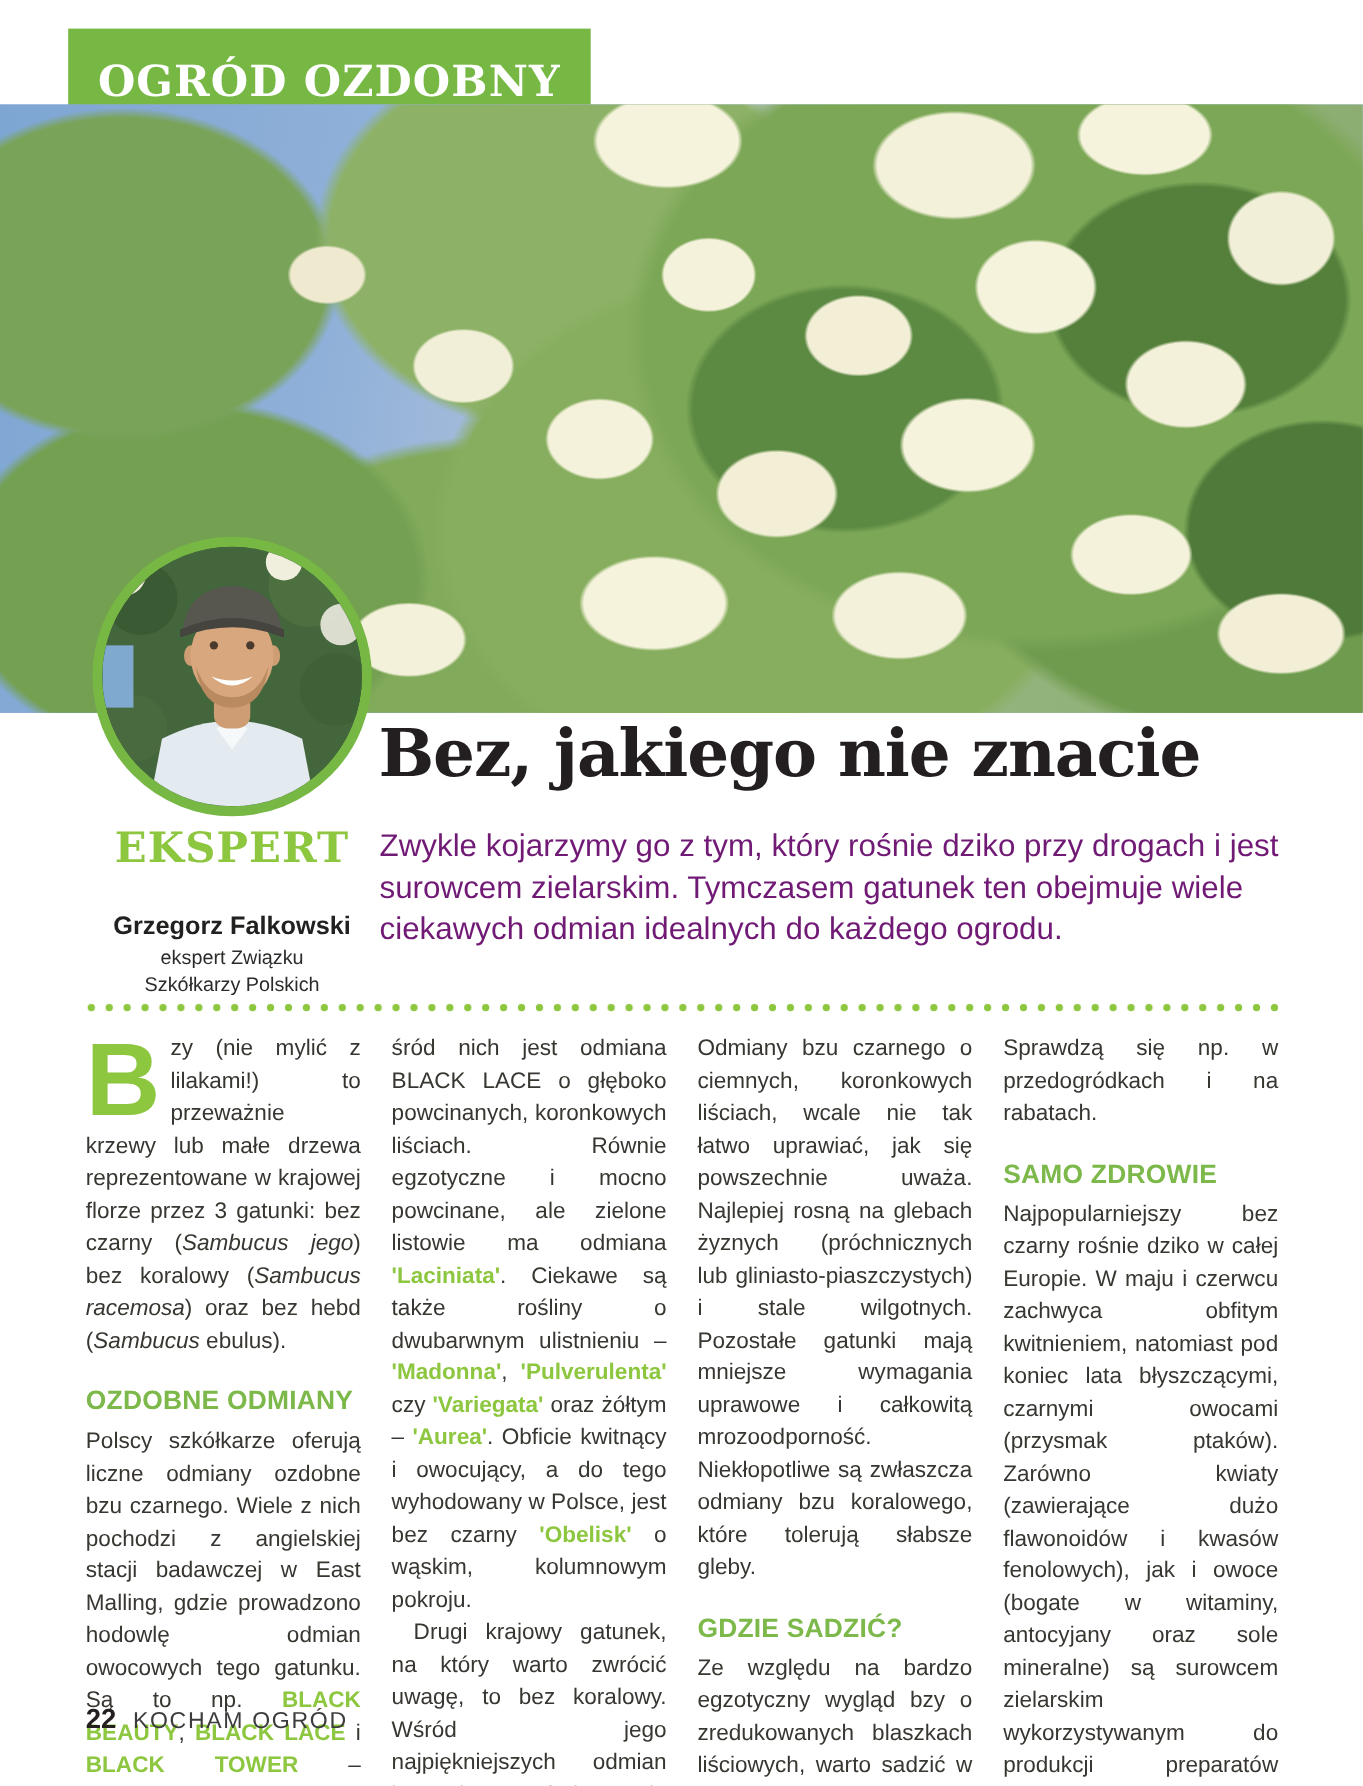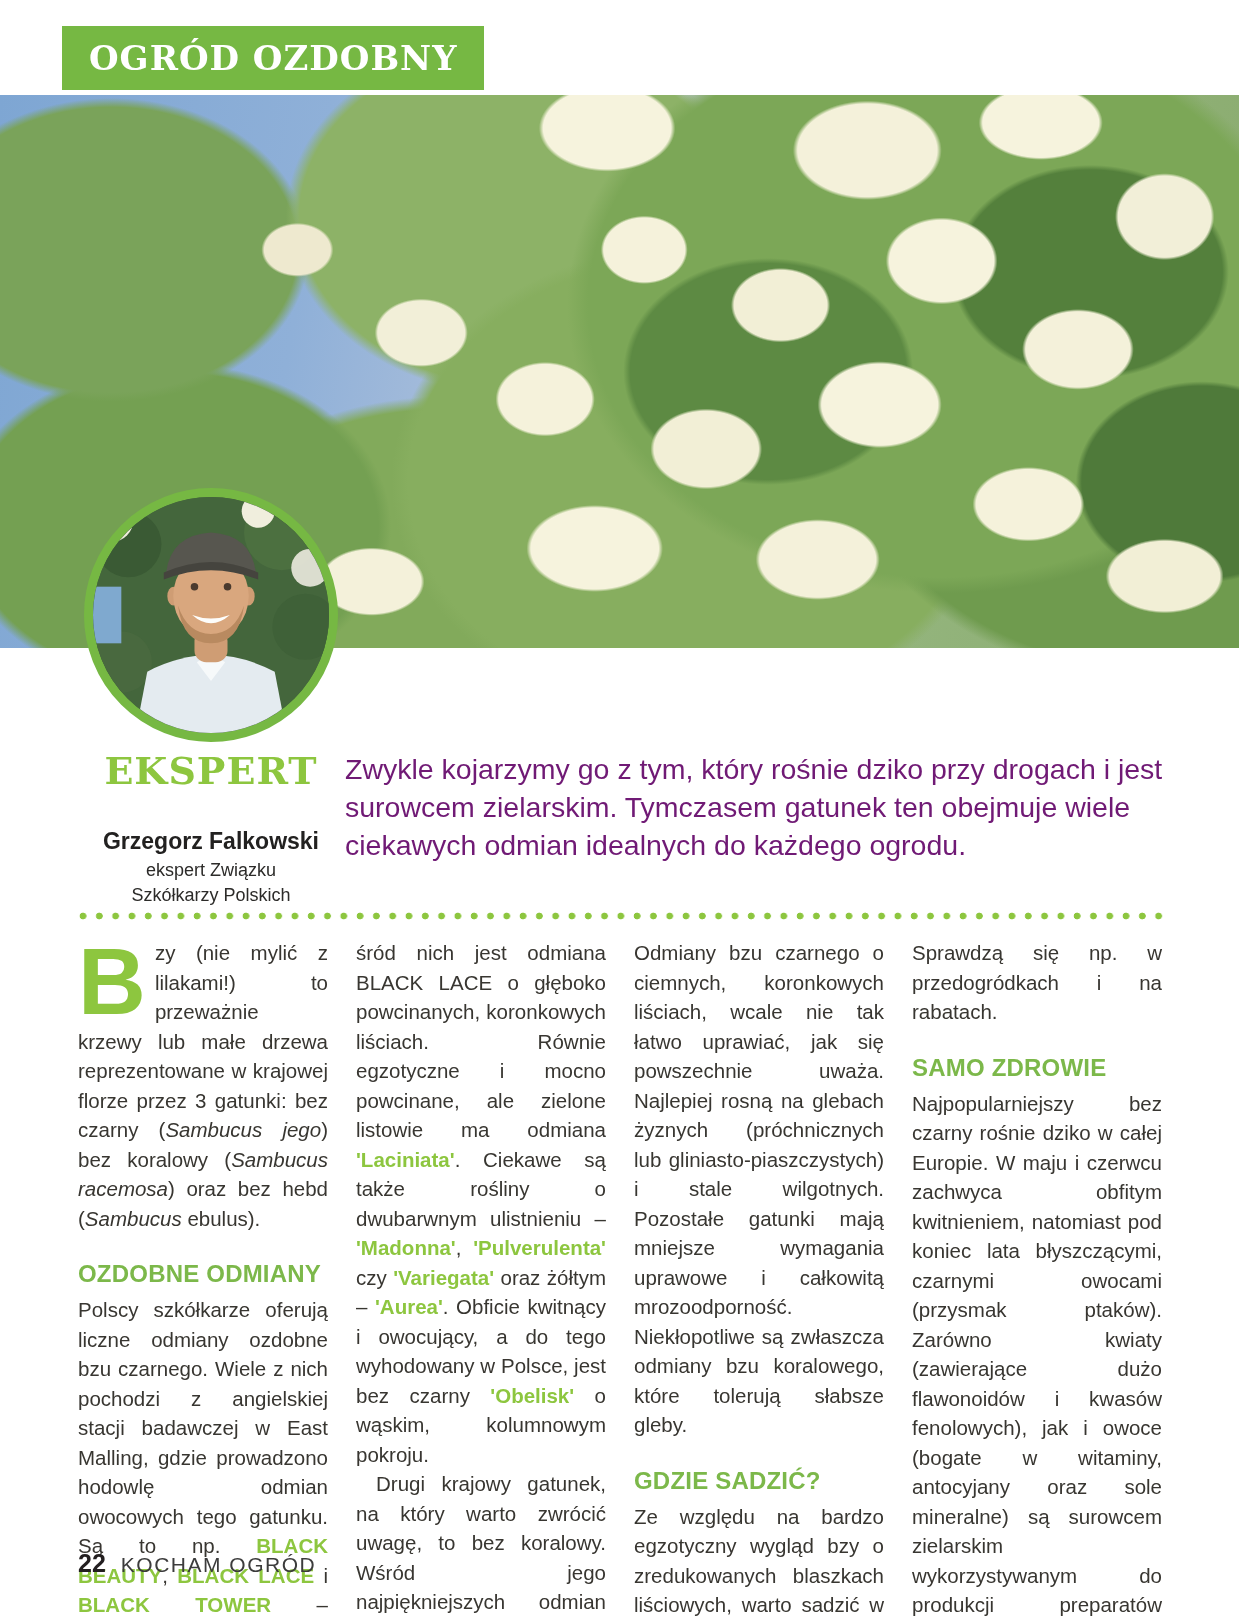--- a/index.html
+++ b/index.html
@@ -1,22 +1,22 @@
 <!DOCTYPE html>
 <html><head>
 <meta charset="utf-8">
 <style>
   html,body{margin:0;padding:0;background:#ffffff;}
   #page{position:relative;width:1239px;height:1624px;background:#fff;overflow:hidden;
         font-family:"Liberation Sans",sans-serif;color:#383631;}
 
   
   .banner{position:absolute;left:62px;top:26px;height:64px;background:#76b843;color:#fff;
-          font-family:"DejaVu Serif",serif;font-weight:bold;font-size:34px;line-height:64px;
-          padding:0 27px;letter-spacing:1px;white-space:nowrap;}
+          font-family:"DejaVu Serif",serif;font-weight:bold;font-size:39px;line-height:64px;
+          padding:16px 27px;letter-spacing:1px;white-space:nowrap;}
 
   
   .hero{position:absolute;left:0;top:95px;width:1239px;height:553px;background-color:#8fb0d6;
     background-image:
       radial-gradient(110px 70px at 49% 6%, #f6f3dd 0 58%, rgba(246,243,221,0) 62%),
       radial-gradient(120px 80px at 70% 10%, #f4f1da 0 58%, rgba(244,241,218,0) 62%),
       radial-gradient(100px 60px at 84% 5%, #f6f3dd 0 58%, rgba(246,243,221,0) 62%),
       radial-gradient(80px 70px at 94% 22%, #f2efd8 0 58%, rgba(242,239,216,0) 62%),
       radial-gradient(90px 70px at 76% 30%, #f6f3dd 0 58%, rgba(246,243,221,0) 62%),
       radial-gradient(80px 60px at 63% 38%, #f2efd6 0 58%, rgba(242,239,214,0) 62%),
@@ -119,20 +119,21 @@
     </svg>
   </div>
 
   <div class="expert-block">
     <div class="expert-label">EKSPERT</div>
     <div class="expert-name">Grzegorz Falkowski</div>
     <div class="expert-role">ekspert Związku</div>
     <div class="expert-role">Szkółkarzy Polskich</div>
   </div>
 
+  <div class="title">Bez, jakiego nie znacie</div>
   <div class="lead">Zwykle kojarzymy go z tym, który rośnie dziko przy drogach i jest surowcem zielarskim. Tymczasem gatunek ten obejmuje wiele ciekawych odmian idealnych do każdego ogrodu.</div>
 
   <div class="dots"></div>
 
   <div class="columns" id="columns">
       <div class="col">
         <p class="body"><span class="dropcap">B</span><span>zy (nie mylić z lilakami!) to przeważnie krzewy lub małe drzewa reprezentowane w krajowej florze przez 3 gatunki: bez czarny (</span><span class="ital">Sambucus jego</span><span>) bez koralowy (</span><span class="ital">Sambucus racemosa</span><span>) oraz bez hebd (</span><span class="ital">Sambucus</span><span> ebulus).</span></p>
         <div class="col-h">OZDOBNE ODMIANY</div>
         <p class="body"><span>Polscy szkółkarze oferują liczne odmiany ozdobne bzu czarnego. Wiele z nich pochodzi z angielskiej stacji badawczej w East Malling, gdzie prowadzono hodowlę odmian owocowych tego gatunku. Są to np. </span><span class="variety">BLACK BEAUTY</span><span>, </span><span class="variety">BLACK LACE</span><span> i </span><span class="variety">BLACK TOWER</span><span> – wszystkie mają charakterystyczne ciemnopurpurowe liście i jasnoróżowe kwiaty. Wyjątkowo atrakcyjną spo-</span></p>
       </div>

